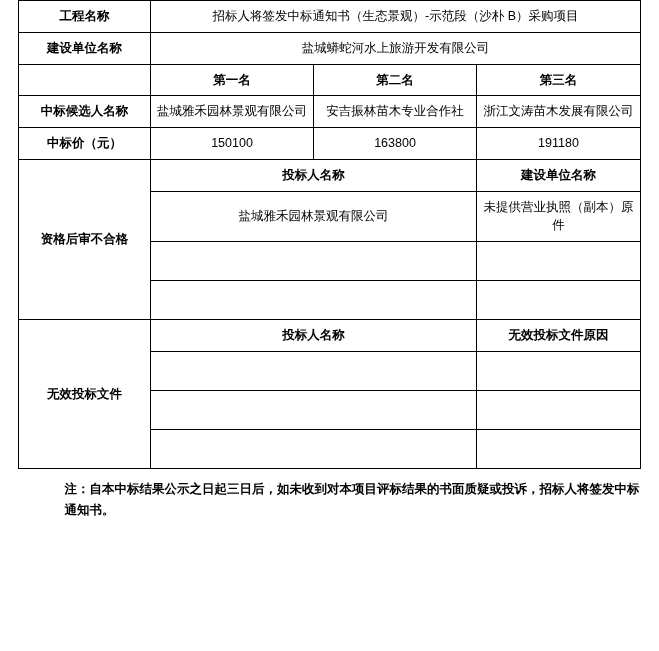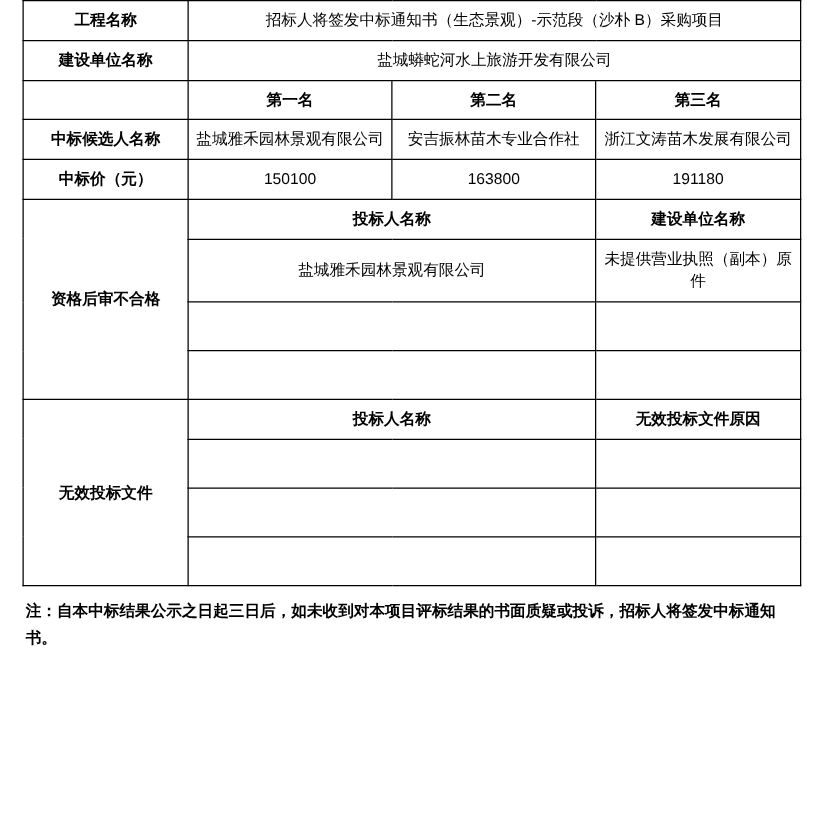--- a/index.html
+++ b/index.html
@@ -59,20 +59,21 @@
     margin: 0 auto;
     font-size: 12.5px;
     font-weight: bold;
     line-height: 1.7;
     padding-top: 10px;
     text-align: left;
     text-indent: 0;
   }
   .note-inner {
     padding-left: 2px;
+    margin-left: 44px;
   }
 </style>
 </head>
 <body>
 
 <div class="page">
 
 
   <table class="main">
     <colgroup>

